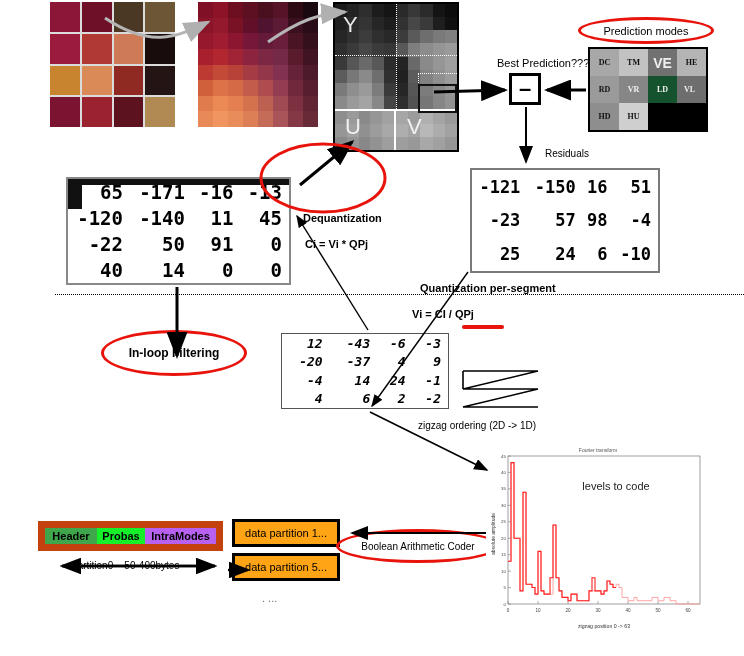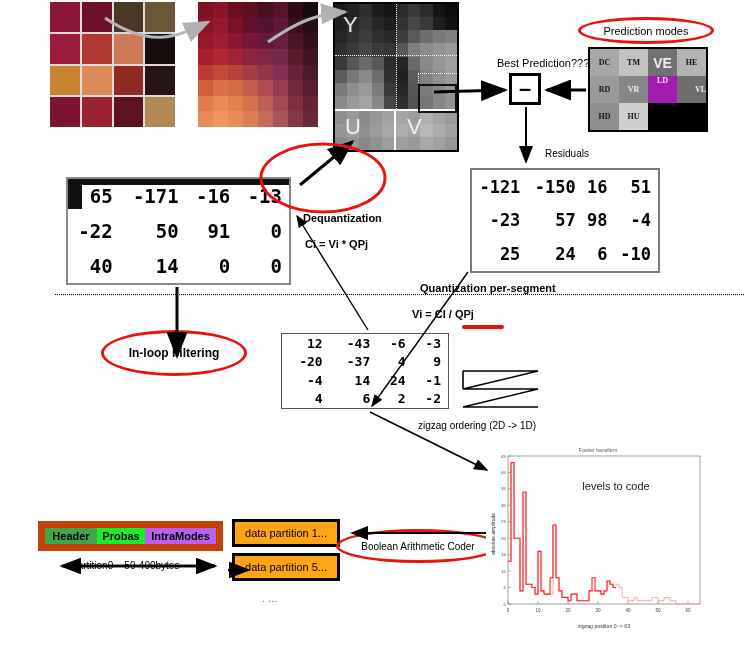--- a/index.html
+++ b/index.html
@@ -298,24 +298,24 @@
   <div style="background:#b4b4b4;display:flex;align-items:center;justify-content:center;">
     <span style="font-family:'Liberation Serif',serif;font-weight:bold;font-size:8px;color:#111;">HE</span>
     </div>
 
   <div style="background:#9a9a9a;display:flex;align-items:center;justify-content:center;">
     <span style="font-family:'Liberation Serif',serif;font-weight:bold;font-size:8px;color:#111;">RD</span>
     </div>
   <div style="background:#868686;display:flex;align-items:center;justify-content:center;">
     <span style="font-family:'Liberation Serif',serif;font-weight:bold;font-size:8px;color:#f0f0f0;">VR</span>
     </div>
-  <div style="background:#a21caf;display:flex;align-items:flex-start;justify-content:center;">
+  <div style="background:#14532d;display:flex;align-items:center;justify-content:center;">
     <span style="font-family:'Liberation Serif',serif;font-weight:bold;font-size:8px;color:#eee;">LD</span>
     </div>
-  <div style="background:#6e6e6e;display:flex;align-items:center;justify-content:flex-end;">
+  <div style="background:#6e6e6e;display:flex;align-items:center;justify-content:flex-start;padding-left:7px;">
     <span style="font-family:'Liberation Serif',serif;font-weight:bold;font-size:8px;color:#eee;">VL</span>
     </div>
 
   <div style="background:#8e8e8e;display:flex;align-items:center;justify-content:center;">
     <span style="font-family:'Liberation Serif',serif;font-weight:bold;font-size:8px;color:#111;">HD</span>
     </div>
   <div style="background:#cfcfcf;display:flex;align-items:center;justify-content:center;">
     <span style="font-family:'Liberation Serif',serif;font-weight:bold;font-size:8px;color:#111;">HU</span>
     </div>
   <div style="background:#000;"></div>
@@ -354,36 +354,42 @@
   <div class="abs" style="left:0;top:0;width:14px;height:30px;background:#111;"></div>
   <table>
     <tbody>
         <tr>
       <td>65</td>
       <td>-171</td>
       <td>-16</td>
       <td>-13</td>
         </tr>
     <tr>
+      <td>-120</td>
+      <td>-140</td>
+      <td>11</td>
+      <td>45</td>
+        </tr>
+    <tr>
       <td>-22</td>
       <td>50</td>
       <td>91</td>
       <td>0</td>
         </tr>
     <tr>
       <td>40</td>
       <td>14</td>
       <td>0</td>
       <td>0</td>
         </tr>
   </tbody>
     </table>
 </div>
 
-<div class="matrix" style="left:281px;top:333px;width:168px;height:76px;font-size:13px;border-width:1px;border-color:#555;">
+<div class="matrix" style="left:281px;top:333px;width:168px;height:76px;font-size:13px;border-width:1px;border-color:#555;font-style:italic;">
   <table>
     <tbody>
         <tr>
       <td>12</td>
       <td>-43</td>
       <td>-6</td>
       <td>-3</td>
         </tr>
     <tr>
       <td>-20</td>

